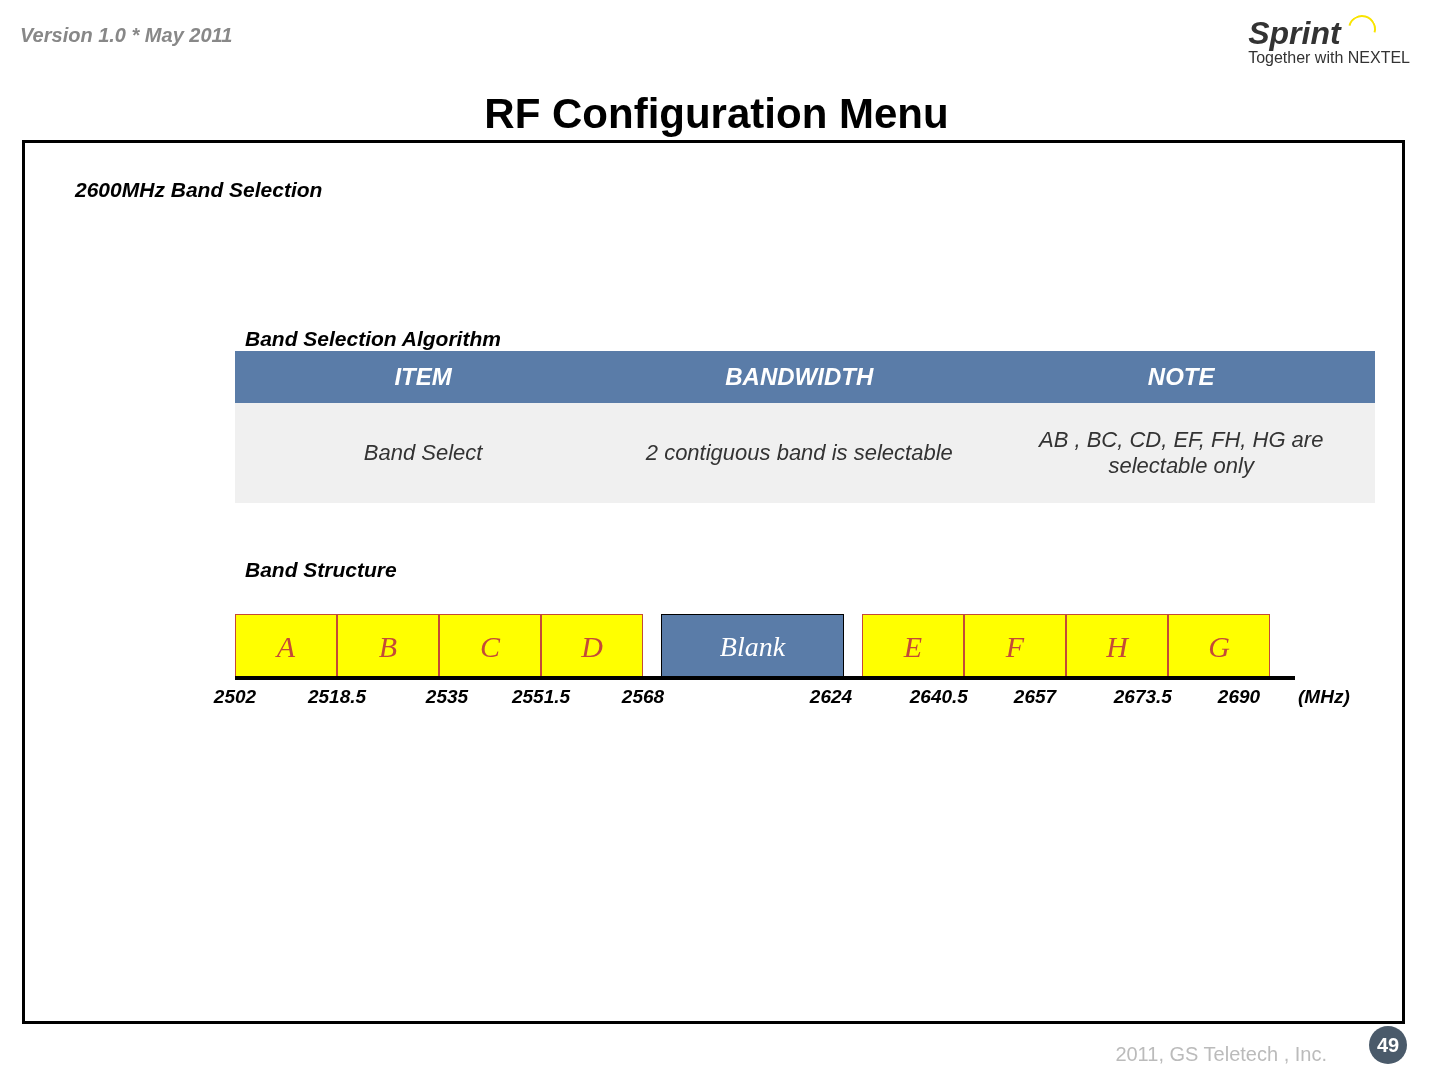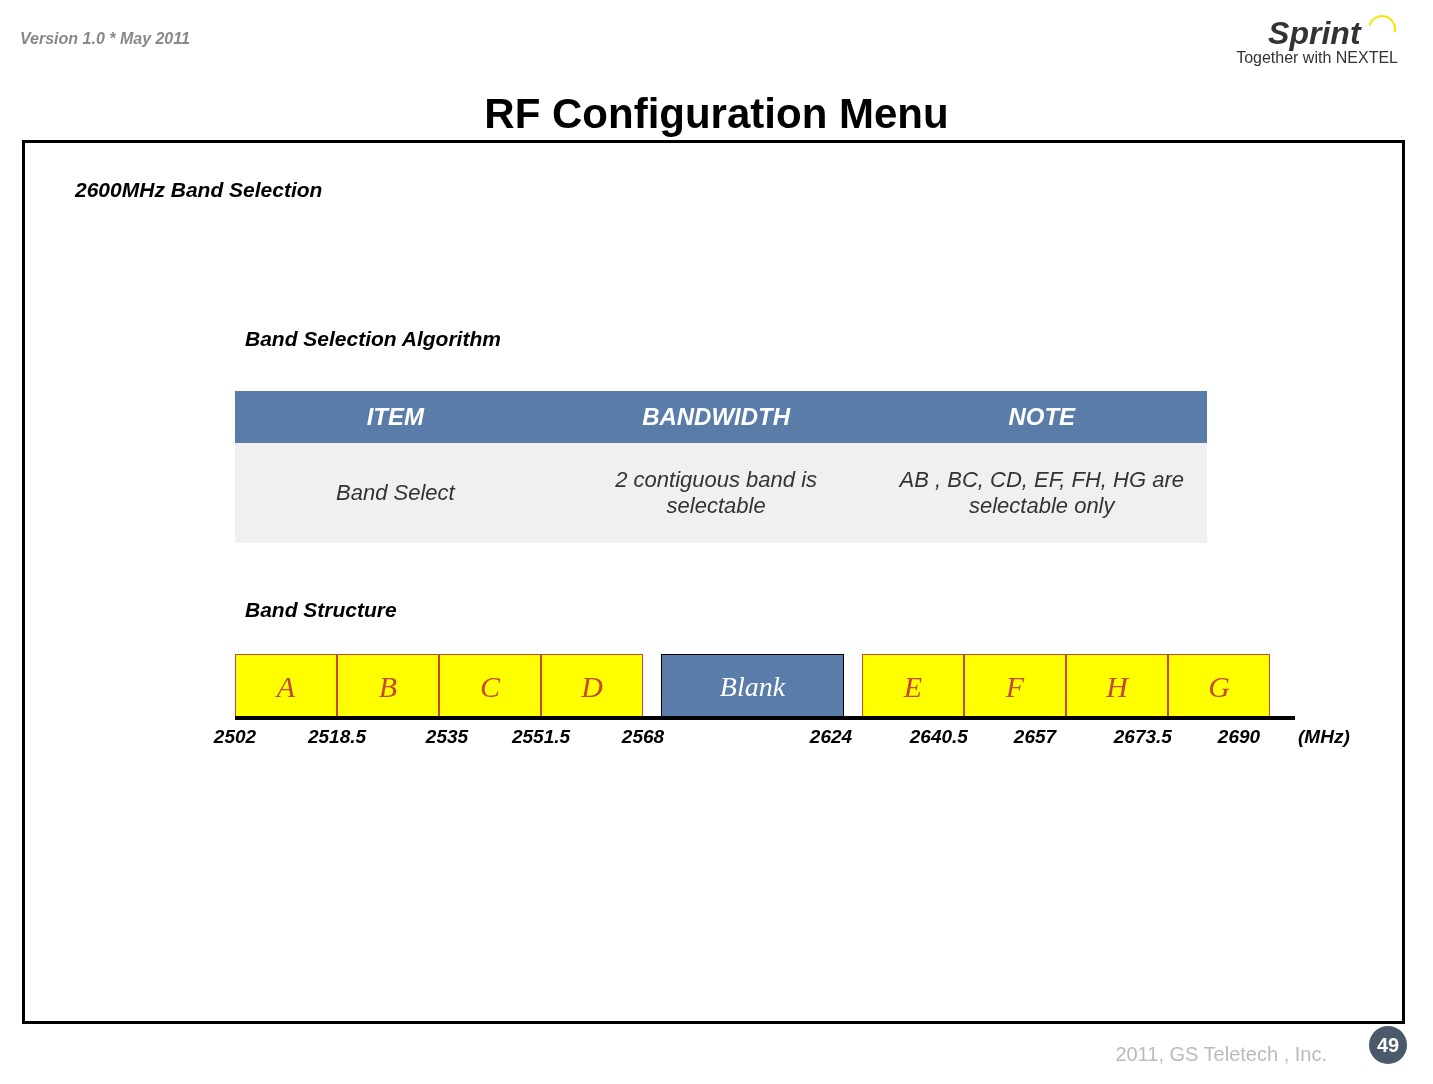--- a/index.html
+++ b/index.html
@@ -9,32 +9,32 @@
     }
     body {
       font-family: Arial, sans-serif;
       background: #ffffff;
       width: 1433px;
       height: 1084px;
       position: relative;
     }
     .version-text {
       position: absolute;
-      top: 30px;
+      top: 24px;
       left: 20px;
       color: #888;
       font-style: italic;
       font-weight: bold;
-      font-size: 16px;
+      font-size: 20px;
     }
     .logo-area {
       position: absolute;
       top: 15px;
-      right: 35px;
-      text-align: right;
+      right: 23px;
+      text-align: left;
     }
     .logo-text {
       font-size: 32px;
       font-weight: bold;
       font-style: italic;
       color: #333;
     }
     .logo-subtitle {
       font-size: 16px;
       color: #333;
@@ -95,23 +95,22 @@
       margin-left: 180px;
     }
     .sub-algorithm {
       margin-top: 125px;
     }
     .sub-structure {
       margin-top: 55px;
     }
     .algo-table {
       margin-left: 170px;
-      margin-top: 40px;
       border-collapse: collapse;
-      width: 972px;
+      width: 1140px;
     }
     .algo-table th {
       background: #5a7ca8;
       color: #fff;
       font-size: 24px;
       font-weight: bold;
       padding: 12px 8px;
       text-align: center;
       border: none;
     }

